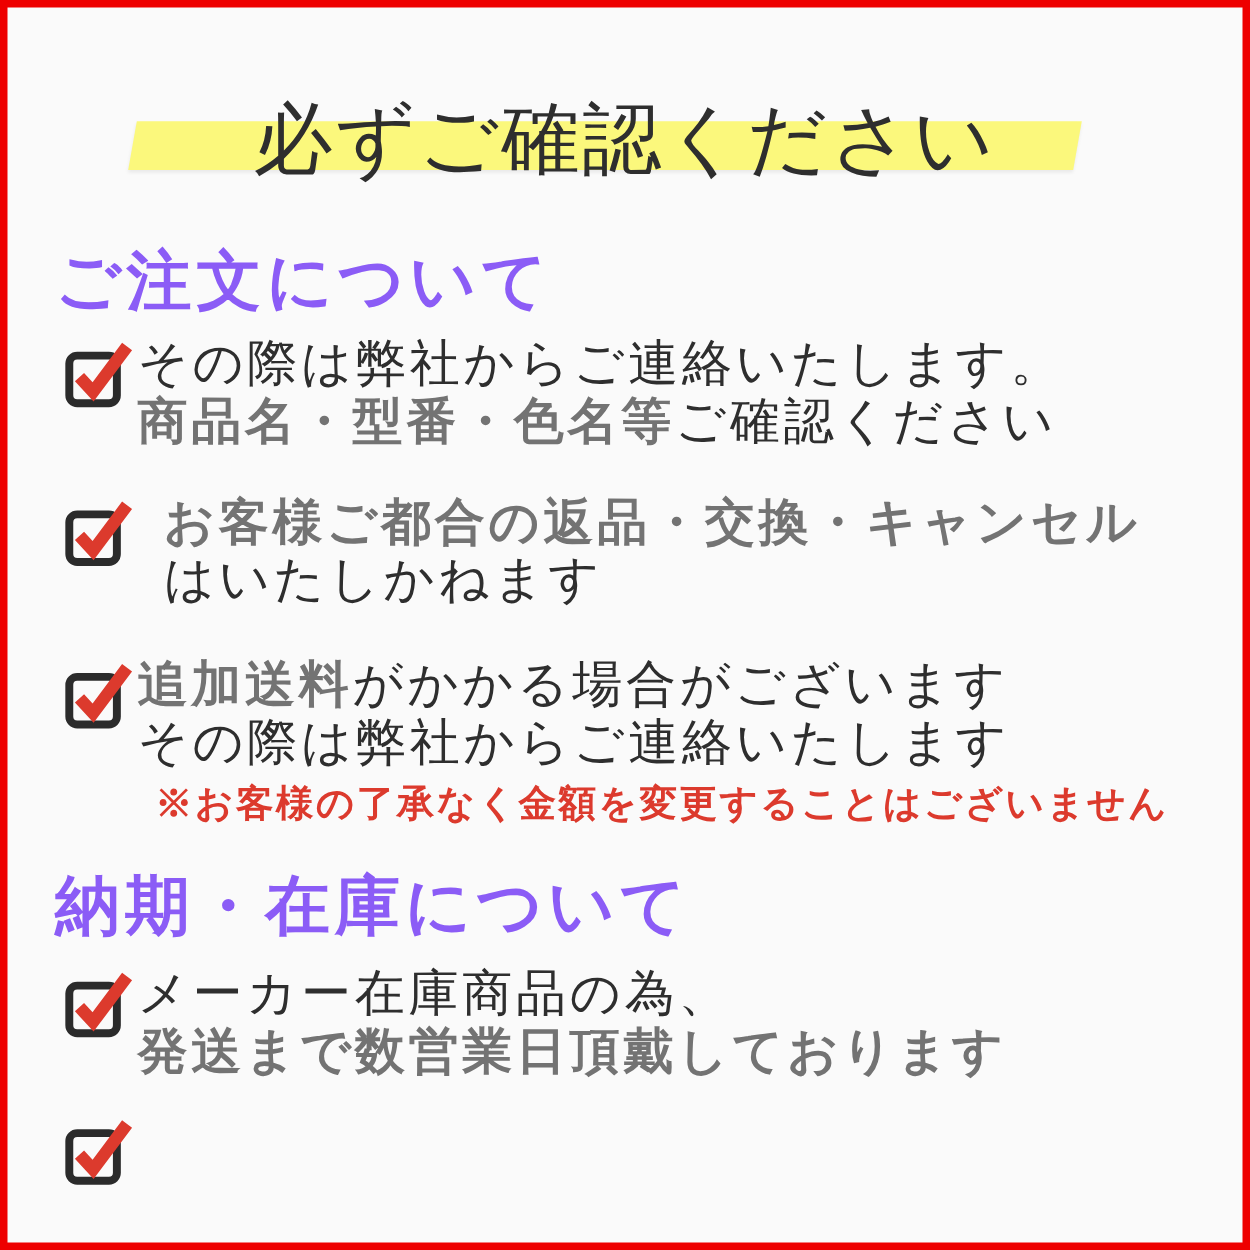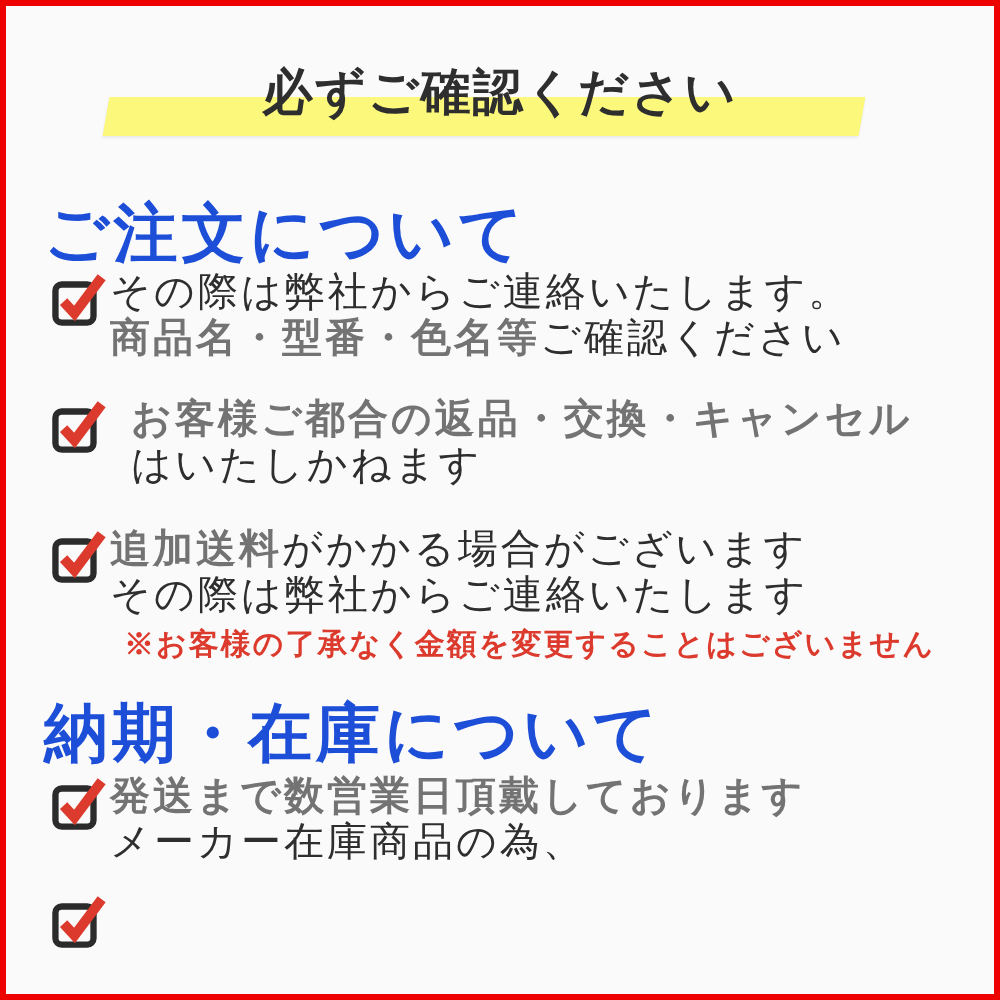--- a/index.html
+++ b/index.html
@@ -25,34 +25,35 @@
     left: 100px;
     top: 55px;
     width: 756px;
     height: 39px;
     background: #fbf87c;
     transform: skewX(-10deg);
     box-shadow: 0 2px 3px rgba(0,0,0,0.07);
   }
   .title-text {
     position: relative;
-    font-size: 50px;
+    font-size: 63px;
     line-height: 100px;
-    font-weight: bold;
+    font-weight: normal;
     color: #2e2e2e;
     letter-spacing: 2px;
     white-space: nowrap;
+    margin-top: 20px;
   }
   
   .section-heading {
     position: absolute;
     left: 38px;
-    font-size: 64px;
+    font-size: 52px;
     font-weight: bold;
-    color: #1d4ed8;
+    color: #8b5cf6;
     letter-spacing: 4px;
     white-space: nowrap;
   }
   
   .item {
     position: absolute;
     left: 44px;
     right: 24px;
     display: flex;
     align-items: flex-start;
@@ -142,22 +143,22 @@
   <div class="section-heading" style="top:684px;">納期・在庫について</div>
 
   <div class="item" style="top:766px;">
     <span class="cbx">
       <svg viewBox="0 0 64 64">
           <rect x="6" y="16" width="42" height="42" rx="7" fill="none" stroke="#2b2b2b" stroke-width="7"></rect>
           <path d="M15 35 L27 48 L57 8" fill="none" stroke="#dc3a2d" stroke-width="11"></path>
         </svg>
     </span>
     <div class="item-text">
+      <div class="line"><span class="seg-dark">メーカー在庫商品の為、</span></div>
       <div class="line"><span class="seg-red">発送まで数営業日頂戴しております</span></div>
-      <div class="line"><span class="seg-dark">メーカー在庫商品の為、</span></div>
     </div>
   </div>
 
   <div class="item" style="top:884px;">
     <span class="cbx">
       <svg viewBox="0 0 64 64">
           <rect x="6" y="16" width="42" height="42" rx="7" fill="none" stroke="#2b2b2b" stroke-width="7"></rect>
           <path d="M15 35 L27 48 L57 8" fill="none" stroke="#dc3a2d" stroke-width="11"></path>
         </svg>
     </span>

